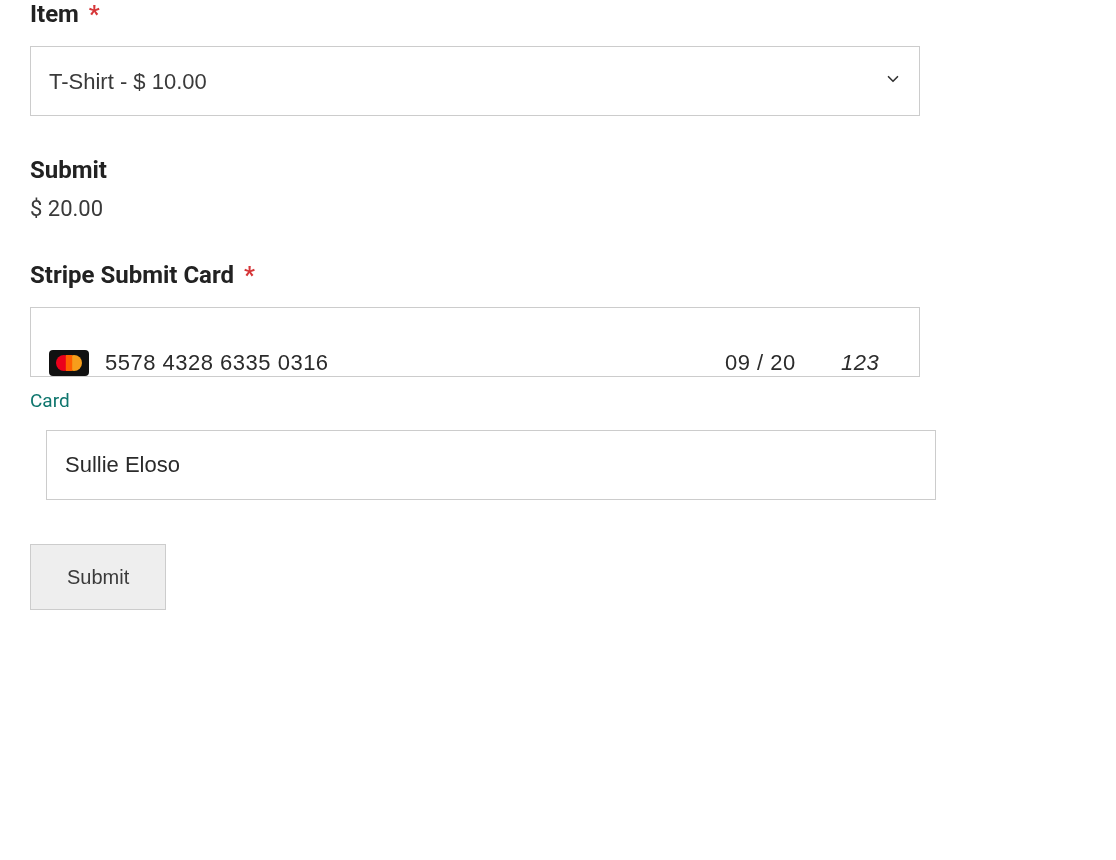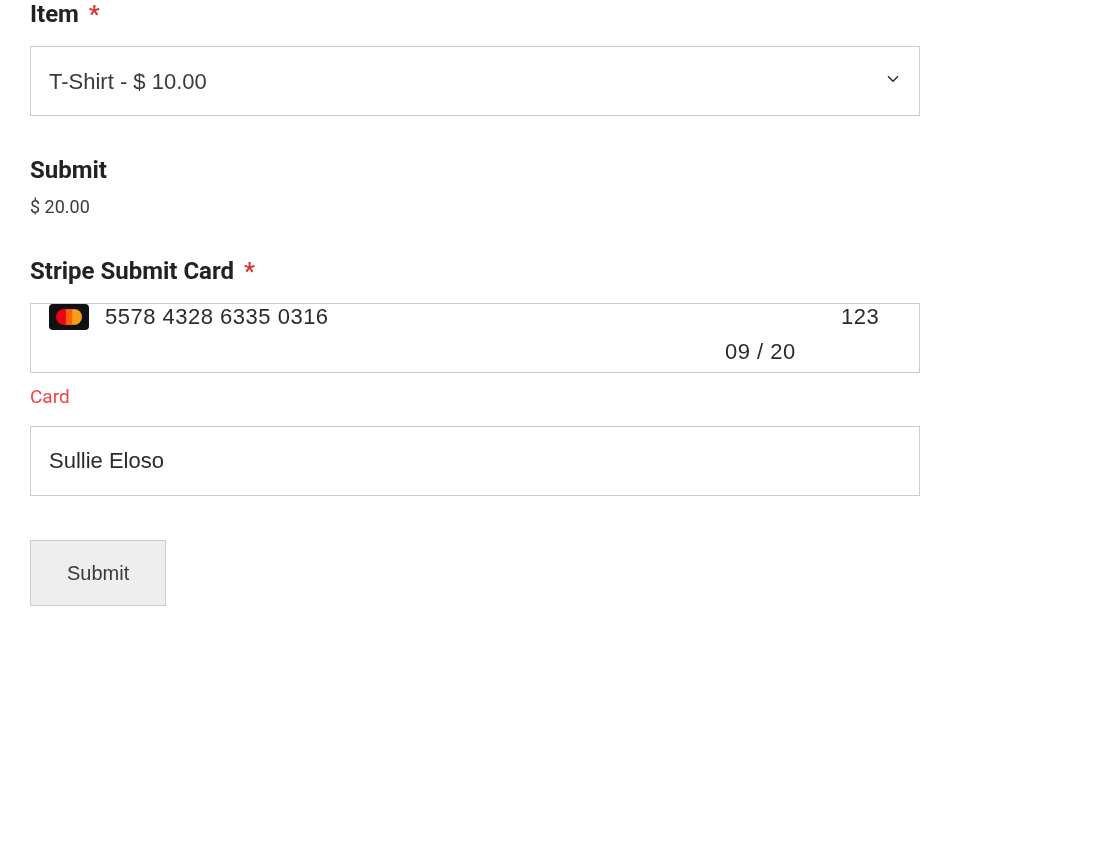--- a/index.html
+++ b/index.html
@@ -34,30 +34,30 @@
     outline: none;
   }
   .chevron {
     position: absolute;
     right: 18px;
     top: 50%;
     transform: translateY(-50%);
     pointer-events: none;
   }
   .total-value {
-    font-size: 18px;
+    font-size: 22px;
     color: #3a3a3a;
     margin-top: -6px;
   }
   .card-row {
     width: 100%;
     height: 70px;
     border: 1px solid #ccc;
     display: flex;
-    align-items: flex-start;
+    align-items: flex-end;
     padding: 0 18px;
     gap: 16px;
   }
   .brand {
     width: 40px;
     height: 26px;
     border-radius: 4px;
     background: #111;
     position: relative;
     flex-shrink: 0;
@@ -81,35 +81,36 @@
   .card-input {
     border: none;
     outline: none;
     font-size: 22px;
     color: #2b2b2b;
     letter-spacing: 0.5px;
     background: transparent;
   }
   .card-number { flex: 1 1 auto; }
   .card-exp { width: 100px; text-align: left; margin-top: 35px; }
-  .card-cvc { width: 60px; text-align: left; }
+  .card-cvc { width: 60px; text-align: left; font-style: italic; }
   .sublabel {
     font-size: 19px;
-    color: #ef4444;
+    color: #0f766e;
     margin-top: 12px;
     margin-bottom: 18px;
   }
   .text-input {
     width: 100%;
     height: 70px;
     border: 1px solid #ccc;
     font-size: 22px;
     color: #2b2b2b;
     padding: 0 18px;
     outline: none;
+    margin-left: 16px;
   }
   .submit {
     margin-top: 34px;
     height: 66px;
     padding: 0 36px;
     border: 1px solid #ccc;
     background: #eee;
     font-size: 20px;
     color: #3a3a3a;
     cursor: pointer;

